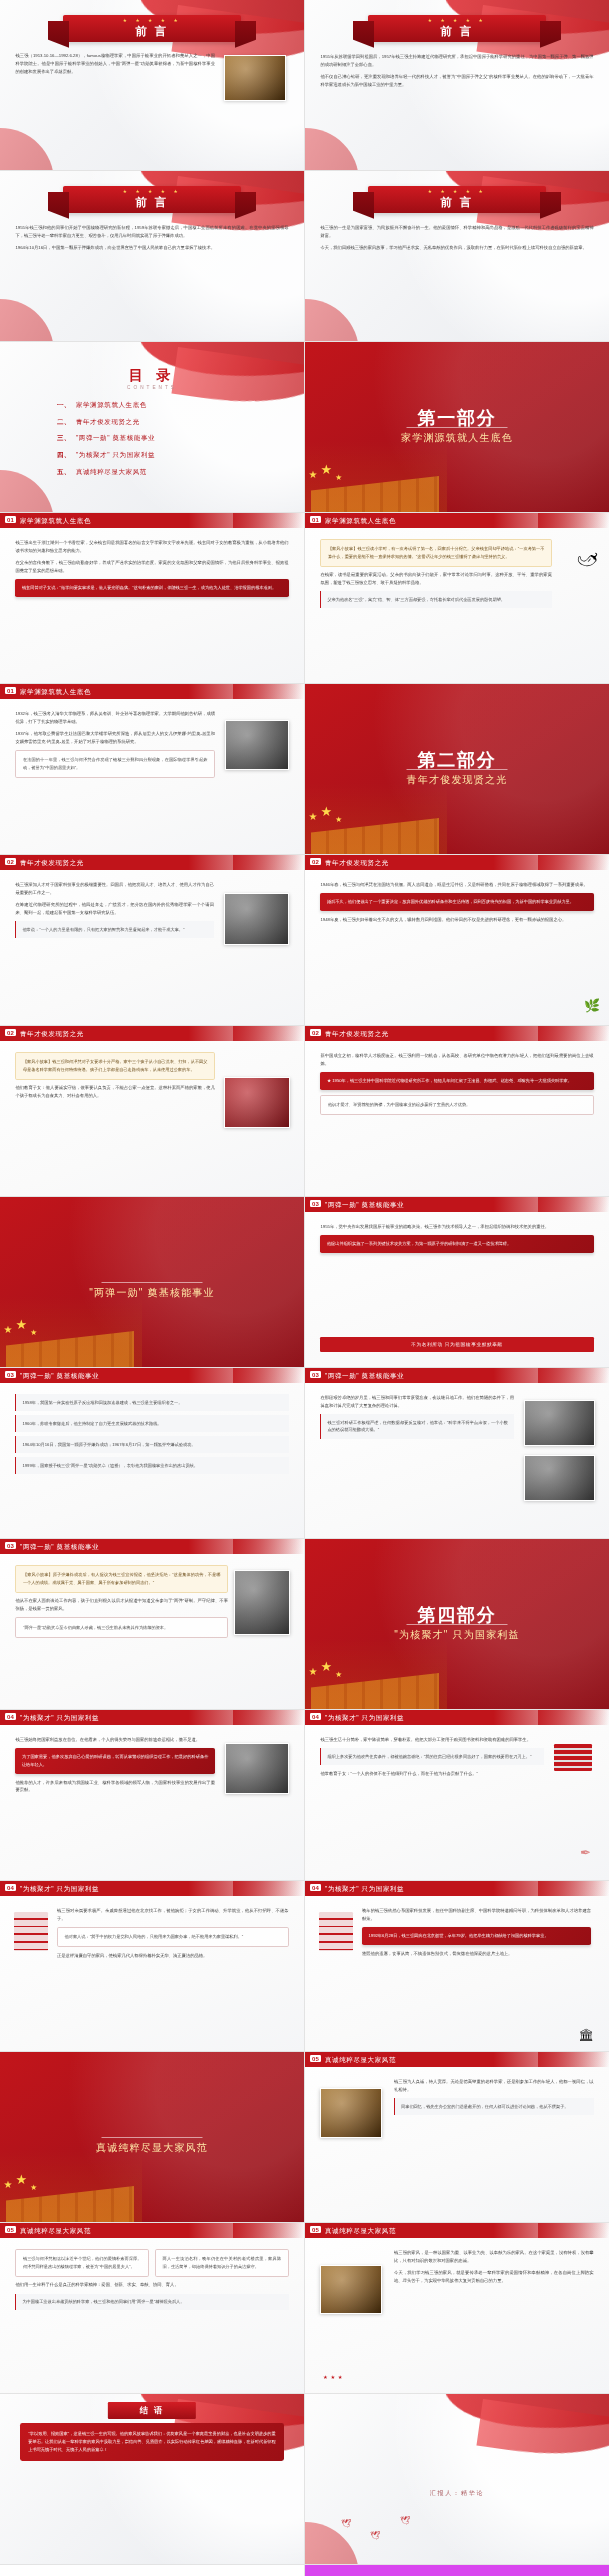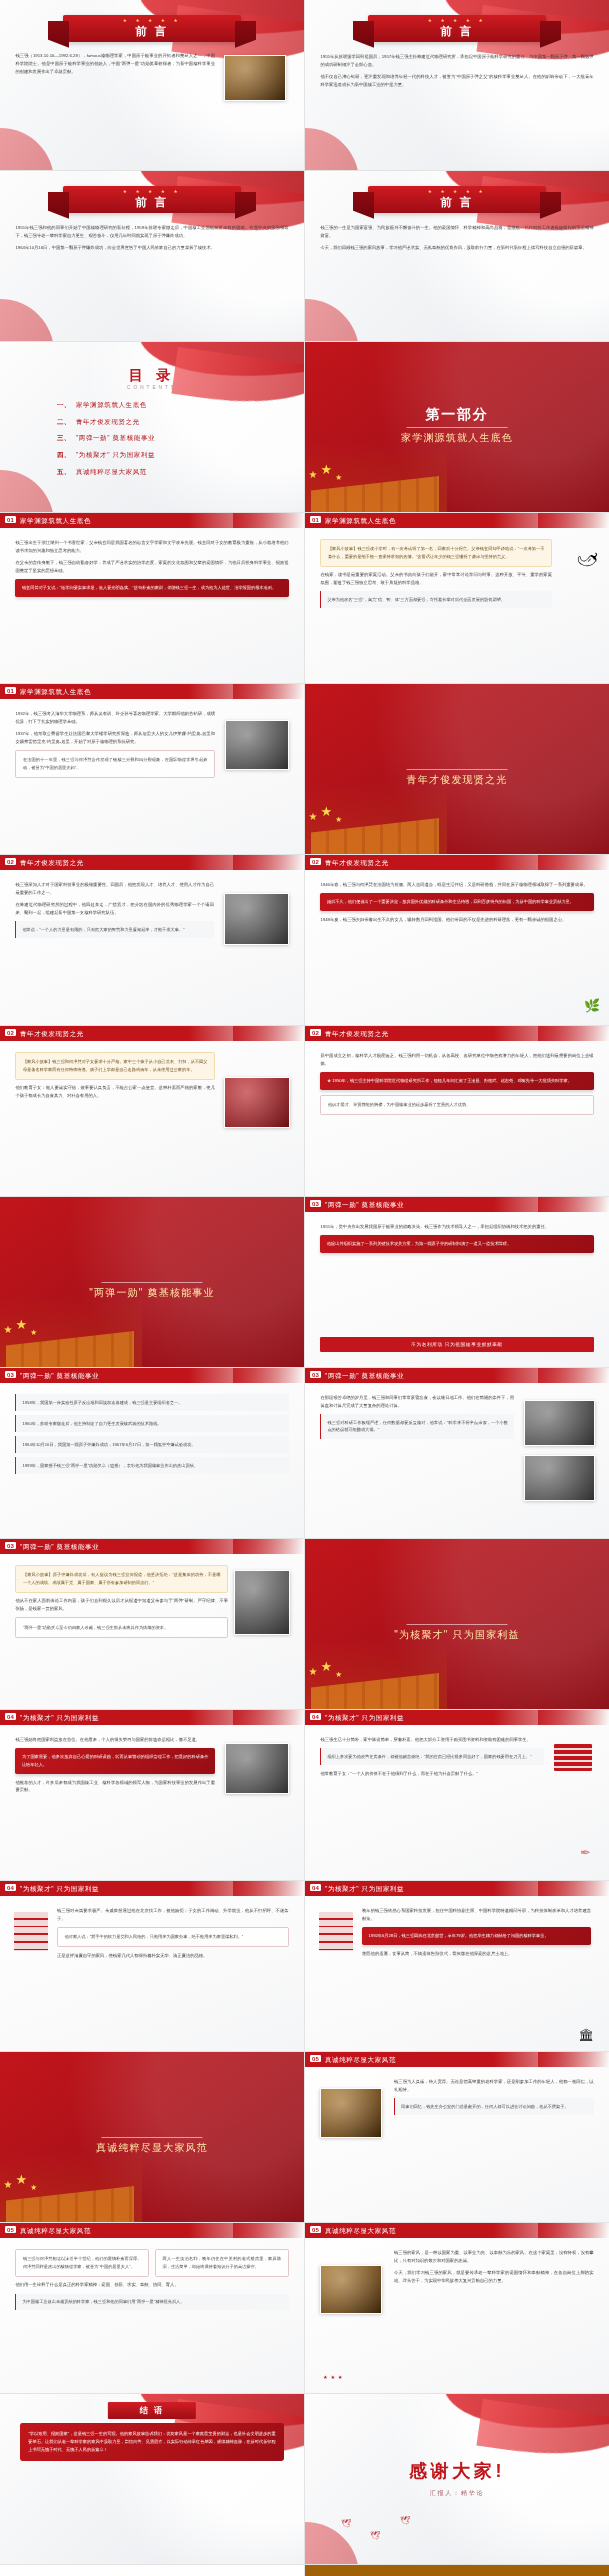--- a/index.html
+++ b/index.html
@@ -5,21 +5,21 @@
   * { box-sizing: border-box; }
   html, body {
     margin: 0; padding: 0;
     background: #ffffff;
     font-family: "Liberation Sans", sans-serif;
   }
   #page {
     width: 610px;
     height: 2576px;
     position: relative;
-    background: #a16207;
+    background: #d946ef;
     overflow: hidden;
   }
   .grid {
     display: grid;
     grid-template-columns: repeat(2, 305px);
     grid-auto-rows: 171px;
     width: 610px;
   }
   .slide {
     position: relative;
@@ -92,21 +92,21 @@
     text-align: center; font-size: 4.7px; color: #ffd35a; letter-spacing: 3.6px;
   }
   .ribbon .rtitle {
     position: absolute; bottom: 3px; left: 0; right: 0;
     text-align: center; font-size: 11.3px; font-weight: bold; color: #fff;
     letter-spacing: 2.4px;
   }
   .sec-title {
     position: absolute; left: 0; right: 0; top: 64px;
     text-align: center; color: #fff;
-    font-size: 14px; font-weight: bold; letter-spacing: 1.8px;
+    font-size: 18px; font-weight: bold; letter-spacing: 1.8px;
   }
   .sec-sub {
     position: absolute; left: 0; right: 0; top: 89px;
     text-align: center; color: #ffe9a8;
     font-size: 10px; letter-spacing: 1.2px;
   }
   .sec-line {
     position: absolute; top: 85px; left: 50%; transform: translateX(-50%);
     width: 101px; height: 1.2px; background: rgba(255,255,255,.55);
   }
@@ -366,20 +366,21 @@
       </div>
       <div class="body" style="right:89px">
         <div class="p">1932年，钱三强考入清华大学物理系，师从吴有训、叶企孙等著名物理学家。大学期间他刻苦钻研，成绩优异，打下了扎实的物理学基础。</div>
         <div class="p">1937年，他考取公费留学生赴法国巴黎大学镭学研究所深造，师从居里夫人的女儿伊莱娜·约里奥-居里和女婿弗雷德里克·约里奥-居里，开始了对原子核物理的系统研究。</div>
         <div class="box-outline">在法国的十一年里，钱三强与何泽慧合作发现了铀核三分裂和四分裂现象，在国际物理学界引起轰动，被誉为"中国的居里夫妇"。</div>
       </div>
       <div class="photo" style="position:absolute;right:15.4px;top:36px;width:64px;height:50px"></div>
     </div>
 
     <div class="slide bg-red">
+      <div class="sec-title">第二部分</div>
       <div class="sec-line"></div>
       <div class="sec-sub">青年才俊发现贤之光</div>
       <div class="wall"></div>
       <div class="stars-fan"><span>★</span><span>★</span><span>★</span></div>
     </div>
 
     <div class="slide bg-content">
       <div class="chead">
         <div class="num">02</div>
         <div class="ctxt">青年才俊发现贤之光</div>
@@ -489,20 +490,21 @@
       </div>
       <div class="body" style="right:76px">
         <div class="box-cream">【家风小故事】原子弹爆炸成功后，有人提议为钱三强宣传报道，他坚决拒绝："这是集体的功劳，不是哪一个人的成绩。成绩属于党、属于国家、属于所有参加研制的同志们。"</div>
         <div class="p" style="margin-top:4.7px">他从不在家人面前谈论工作内容，孩子们直到很久以后才从报道中知道父亲参与了"两弹"研制。严守纪律、不事张扬，是钱家一贯的家风。</div>
         <div class="box-outline">"两弹一星"功勋奖章至今仍由家人珍藏，钱三强生前从未将其作为炫耀的资本。</div>
       </div>
       <div class="photo" style="position:absolute;right:14.2px;top:31px;width:56px;height:65px"></div>
     </div>
 
     <div class="slide bg-red">
+      <div class="sec-title">第四部分</div>
       <div class="sec-line"></div>
       <div class="sec-sub">"为核聚才" 只为国家利益</div>
       <div class="wall"></div>
       <div class="stars-fan"><span>★</span><span>★</span><span>★</span></div>
     </div>
 
     <div class="slide bg-content">
       <div class="chead">
         <div class="num">04</div>
         <div class="ctxt">"为核聚才" 只为国家利益</div>
@@ -618,21 +620,20 @@
       <div class="epi-ribbon">结 语</div>
       <div class="epi-body">"学以致用、报效国家"，这是钱三强一生的写照。他的家风故事告诉我们：优良家风是一个家庭最宝贵的财富，也是社会文明进步的重要基石。让我们从老一辈科学家的家风中汲取力量，崇德向善、见贤思齐，以实际行动传承红色基因，赓续精神血脉，在新时代新征程上书写无愧于时代、无愧于人民的新篇章！</div>
     </div>
 
     <div class="slide bg-light">
       <div class="silk">
           <i class="s1"></i>
           <i class="s2"></i>
           <i class="s3"></i>
         </div>
-      <div style="position:absolute;left:0;right:0;top:65px;text-align:center;font-size:18px;font-weight:bold;color:#c0141a;letter-spacing:3.6px">感谢大家!</div>
       <div style="position:absolute;left:0;right:0;top:95px;text-align:center;font-size:6px;color:#a8565a;letter-spacing:1.8px">汇报人：精华论</div>
       <div class="dove" style="left:36px;bottom:36px;color:#c0141a">🕊</div>
       <div class="dove" style="left:65px;bottom:24px;color:#c0141a">🕊</div>
       <div class="dove" style="left:95px;bottom:39px;color:#c0141a">🕊</div>
     </div>
 
     <div class="slide" style="background:#fff">
       <div class="contact-wrap">
         
         

